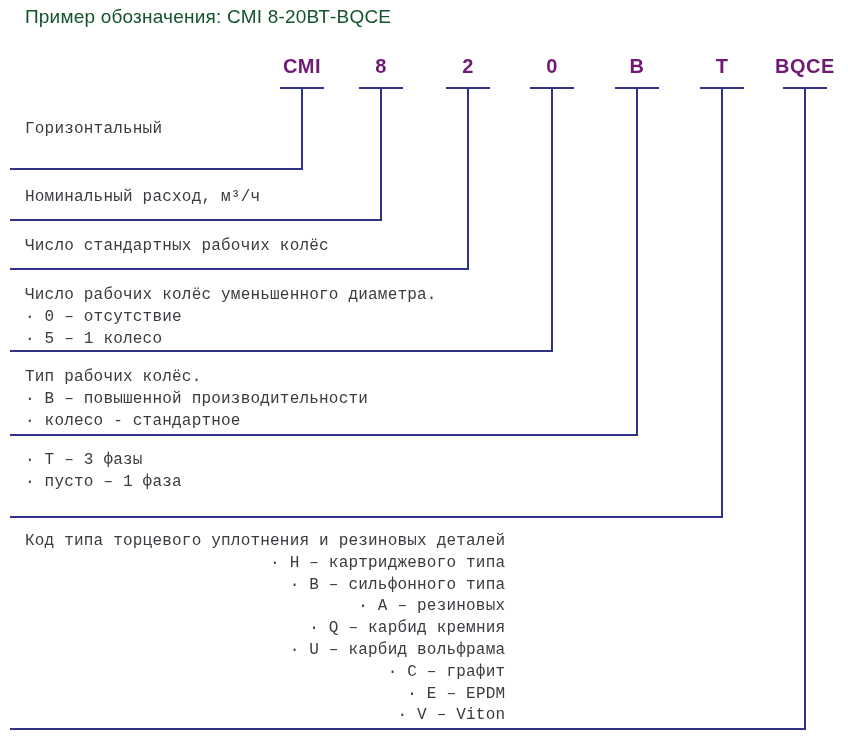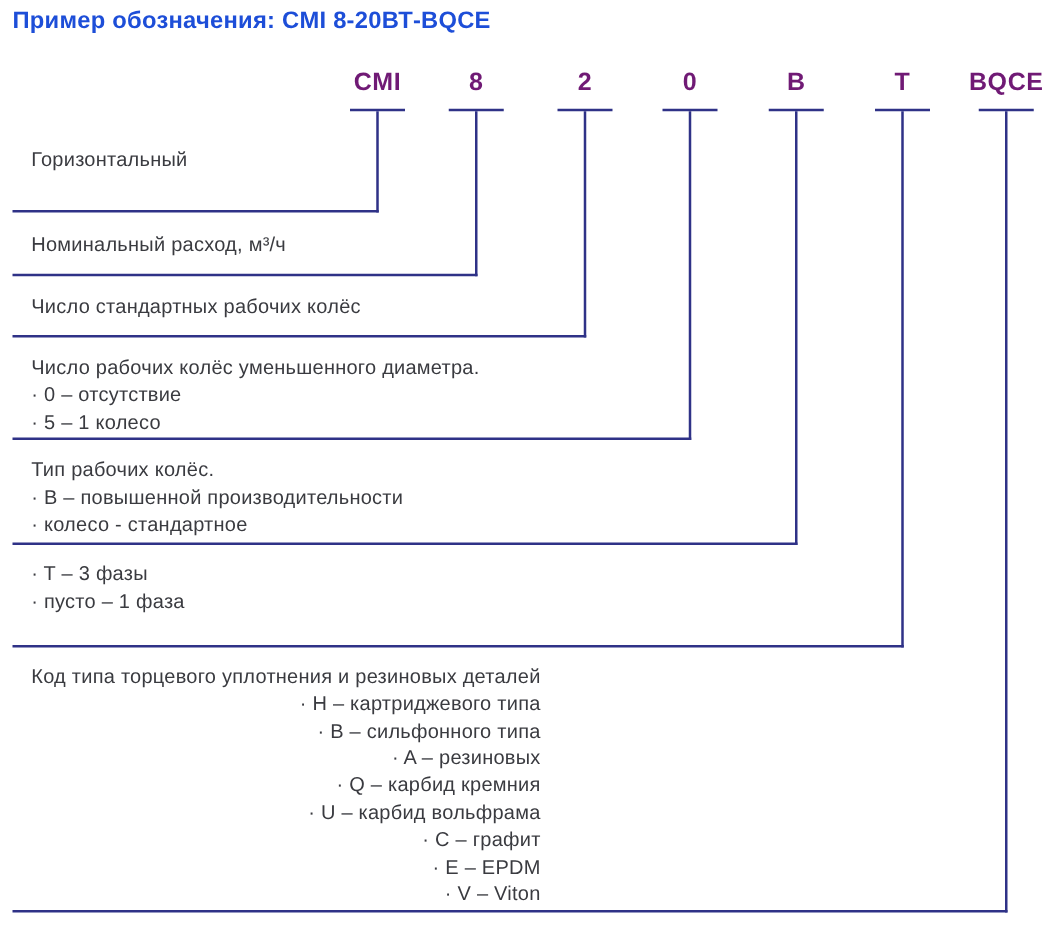--- a/index.html
+++ b/index.html
@@ -6,25 +6,25 @@
   .page {
     position: relative;
     width: 848px;
     height: 744px;
     background: #ffffff;
     font-family: "Liberation Sans", sans-serif;
     overflow: hidden;
   }
   .page-title {
     position: absolute;
-    left: 10px;
+    left: 25px;
     top: 6px;
     font-size: 19px;
-    font-weight: bold;
-    color: #1d4ed8;
+    font-weight: normal;
+    color: #14532d;
     letter-spacing: 0.2px;
   }
   
   .code-item {
     position: absolute;
     top: 55px;
     transform: translateX(-50%);
     font-size: 20px;
     font-weight: bold;
     color: #701a75;
@@ -48,20 +48,21 @@
     border-right: 2px solid #2f3287;
     border-bottom: 2px solid #2f3287;
   }
   
   .section-text {
     position: absolute;
     left: 25px;
     color: #3a3b40;
     font-size: 16px;
     letter-spacing: 0.2px;
+    font-family: Liberation Mono, monospace;
   }
   .section-text .t-line {
     line-height: 22px;
     white-space: nowrap;
   }
   .section-text.tight .t-line { line-height: 21.8px; text-align: right; }
 </style>
 </head>
 <body>
 

